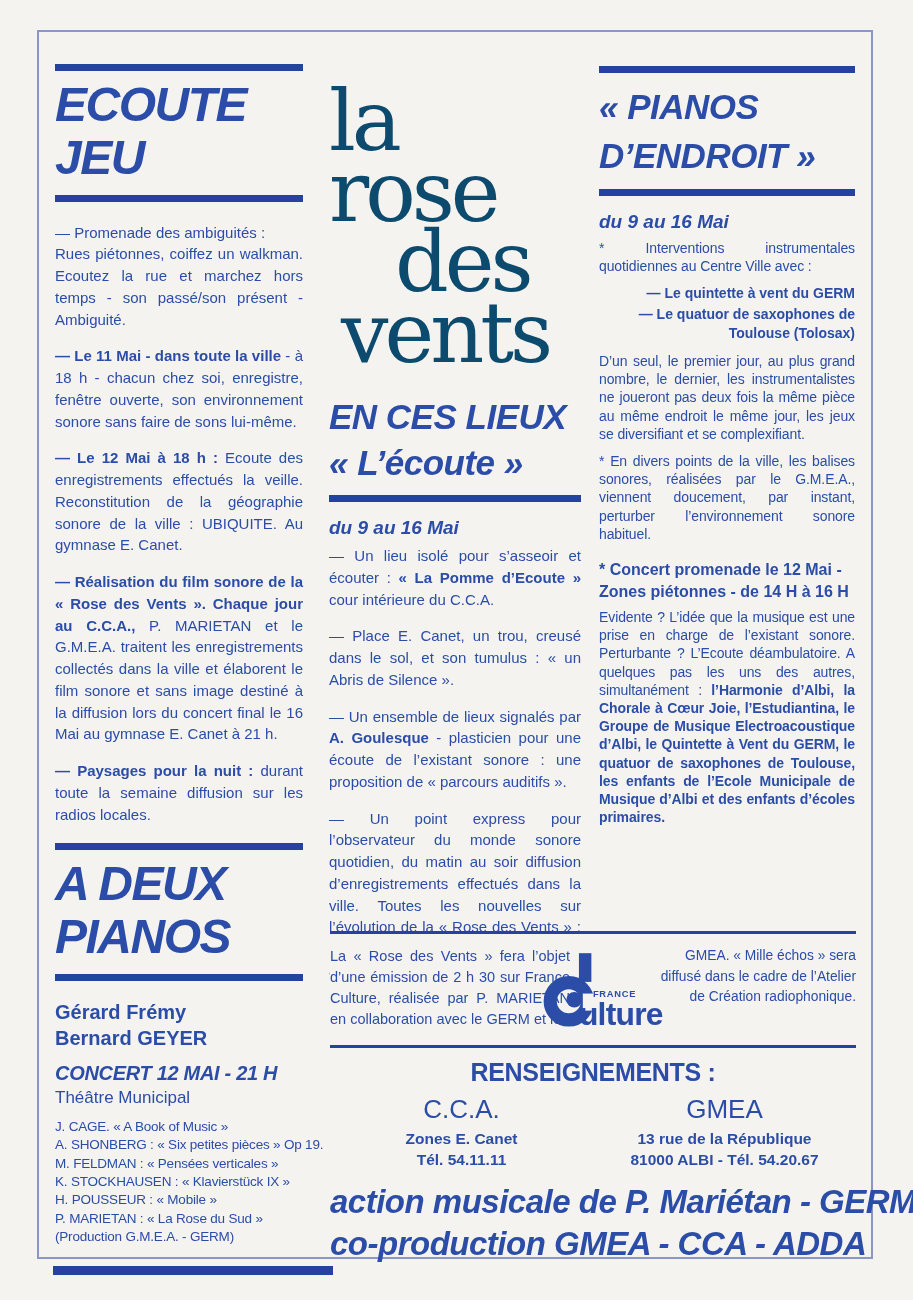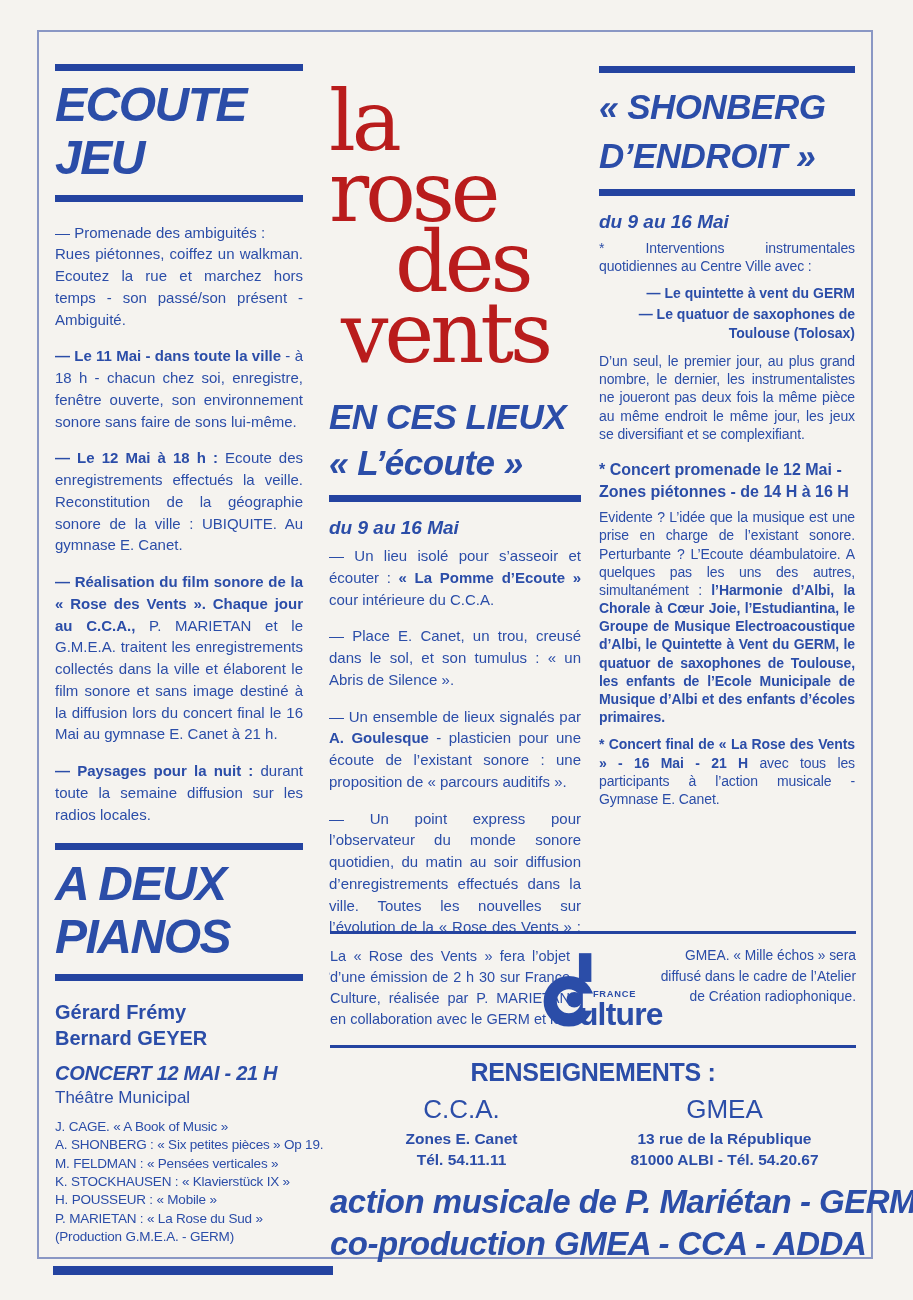--- a/index.html
+++ b/index.html
@@ -34,21 +34,21 @@
   .first-para { margin-top:20px; }
 
   .performers { margin-top:18px; font-size:20px; font-weight:bold; line-height:1.3; }
   .concert-line { font-size:20px; font-weight:bold; font-style:italic; margin-top:11px; letter-spacing:-0.3px; }
   .venue { font-size:17px; margin-top:3px; }
   .program { margin-top:10px; font-size:13.5px; line-height:1.36; letter-spacing:-0.2px; }
   .program div { white-space:nowrap; }
   .left-bar { height:9px; background:#2443a0; width:280px; margin:20px 0 0 -2px; }
 
   
-  .logo { font-family:"DejaVu Serif", serif; font-size:84px; line-height:0.84; letter-spacing:-4px; color:#b91c1c; }
+  .logo { font-family:"DejaVu Serif", serif; font-size:84px; line-height:0.84; letter-spacing:-4px; color:#0c4a6e; }
   .logo .l2 { margin-left:66px; }
   .logo .l3 { margin-left:12px; }
 
   .midtitle {
     font-size:35px; line-height:1.3; font-weight:bold; font-style:italic;
     letter-spacing:-0.5px; margin:26px 0 10px 0;
   }
   .midtitle span { display:block; }
   .date-line { font-size:19px; font-weight:bold; font-style:italic; margin:15px 0 6px 0; }
 
@@ -161,36 +161,34 @@
     <p class="body-text">— Place E. Canet, un trou, creusé dans le sol, et son tumulus : « un Abris de Silence ».</p>
     <p class="body-text">
       <span>— Un ensemble de lieux signalés par </span><span class="lead">A. Goulesque</span><span> - plasticien pour une écoute de l’existant sonore : une proposition de « parcours auditifs ».</span>
     </p>
     <p class="body-text">— Un point express pour l’observateur du monde sonore quotidien, du matin au soir diffusion d’enregistrements effectués dans la ville. Toutes les nouvelles sur l’évolution de la « Rose des Vents » : le journal sonore au C.C.A. + 18 affiches du Ministère de l’Environnement.</p>
   </div>
 
   <div class="col col-right">
     <div class="rule"></div>
     <h2 class="bigtitle2">
-      <span>« SHONBERG</span>
+      <span>« PIANOS</span>
       <span>D’ENDROIT »</span>
     </h2>
     <div class="rule"></div>
     <div class="date-line">du 9 au 16 Mai</div>
 
     <p class="body-text">* Interventions instrumentales quotidiennes au Centre Ville avec :</p>
     <p class="boldline">— Le quintette à vent du GERM</p>
     <p class="boldline" style="margin-bottom:9px;">— Le quatuor de saxophones de Toulouse (Tolosax)</p>
     <p class="body-text">D’un seul, le premier jour, au plus grand nombre, le dernier, les instrumentalistes ne joueront pas deux fois la même pièce au même endroit le même jour, les jeux se diversifiant et se complexifiant.</p>
+    <p class="body-text">* En divers points de la ville, les balises sonores, réalisées par le G.M.E.A., viennent doucement, par instant, perturber l’environnement sonore habituel.</p>
     <p class="subhead">* Concert promenade le 12 Mai - Zones piétonnes - de 14 H à 16 H</p>
     <p class="body-text">
       <span>Evidente ? L’idée que la musique est une prise en charge de l’existant sonore. Perturbante ? L’Ecoute déambulatoire. A quelques pas les uns des autres, simultanément : </span><span class="lead">l’Harmonie d’Albi, la Chorale à Cœur Joie, l’Estudiantina, le Groupe de Musique Electroacoustique d’Albi, le Quintette à Vent du GERM, le quatuor de saxophones de Toulouse, les enfants de l’Ecole Municipale de Musique d’Albi et des enfants d’écoles primaires.</span>
-    </p>
-    <p class="body-text">
-      <span class="lead">* Concert final de « La Rose des Vents » - 16 Mai - 21 H </span><span>avec tous les participants à l’action musicale - Gymnase E. Canet.</span>
     </p>
   </div>
 
   <div class="band">
     <div class="band-left">La « Rose des Vents » fera l’objet d’une émission de 2 h 30 sur France Culture, réalisée par P. MARIETAN en collaboration avec le GERM et le</div>
     <div class="band-logo">
       <svg class="fc-svg" viewBox="0 0 170 100">
         <rect x="45" y="0" width="16" height="37" fill="#2b4da8"></rect>
         <circle cx="32" cy="62" r="24" fill="none" stroke="#2b4da8" stroke-width="17"></circle>
         <rect x="50" y="52" width="28" height="22" fill="#f5f3ef"></rect>

